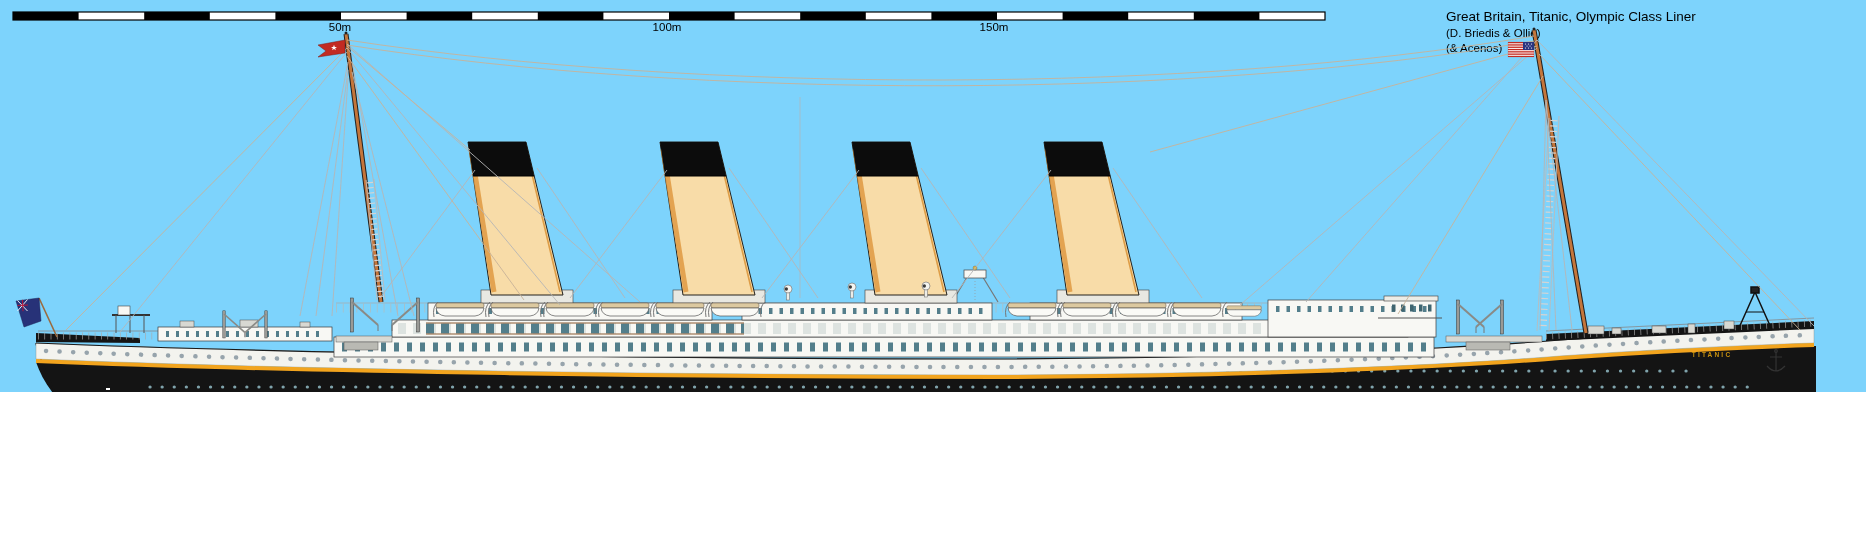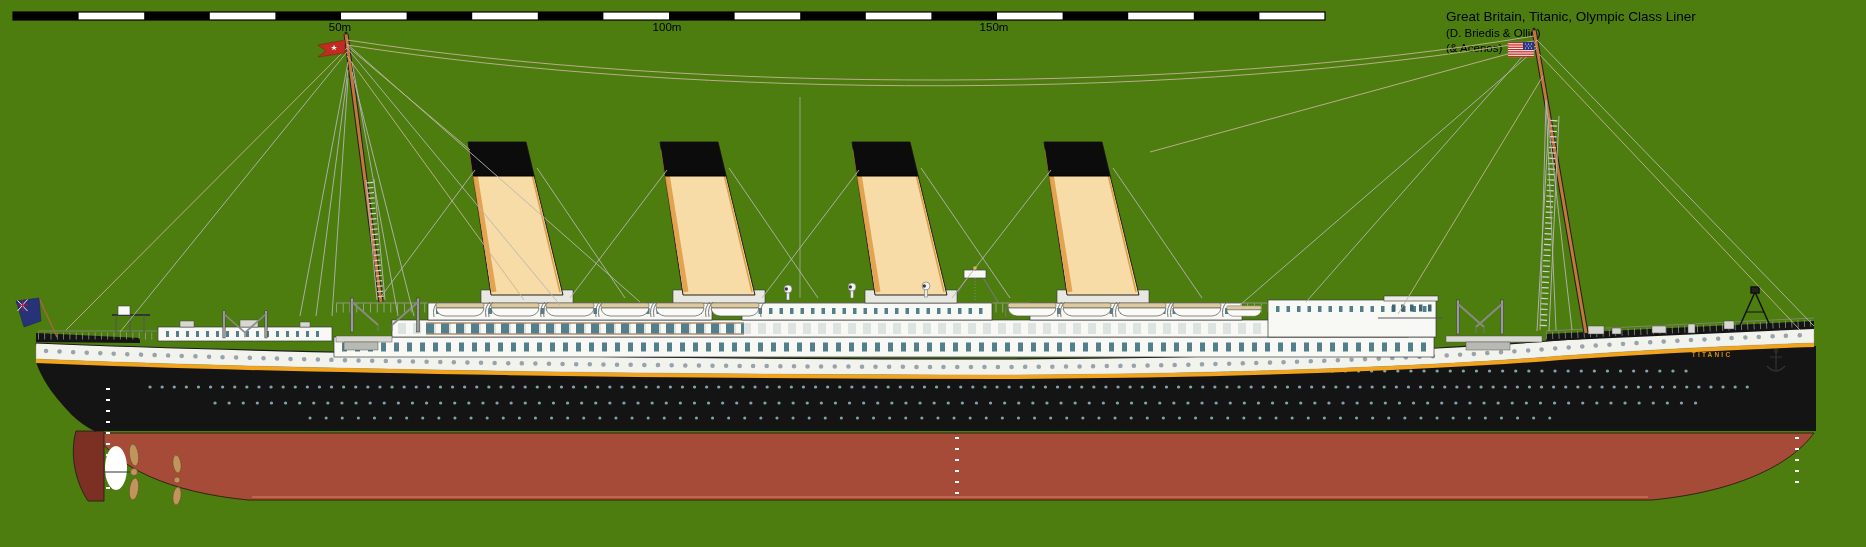--- a/index.html
+++ b/index.html
@@ -1,16 +1,16 @@
 <!DOCTYPE html>
 <html style="--hull_black: #141414; --underwater_red: #A54B37; --underwater_red_light: #C26A50; --rudder_red: #7C3023; --boot_gold: #F2A41E; --band_white: #F3F3EE; --super_white: #F8F8F4; --outline_dark: #3A3A3A; --window_teal: #537E8B; --window_frame_brown: #8A5A33; --funnel_buff: #F8DCA8; --funnel_shade: #E09A42; --funnel_cap_black: #0C0C0C; --mast_orange: #C4763B; --rigging_tan: #C7B299; --rigging_gray: #B5B5B5; --lifeboat_canvas: #DCC9A0; --propeller_bronze: #C0945C; --flag_red: #C22B22; --ensign_blue: #273278; --name_gold: #C9920F; --porthole_gray: #97A4AC; --porthole_teal: #7FA3AC;"><head>
 <meta charset="utf-8">
 <style>
   html,body{margin:0;padding:0;background:#fff;}
-  .canvas{position:relative;width:1866px;height:547px;background:#4d7c0f;overflow:hidden;
+  .canvas{position:relative;width:1866px;height:392px;background:#7dd3fc;overflow:hidden;
           font-family:"Liberation Sans",sans-serif;}
   svg{position:absolute;inset:0;}
   text{font-family:"Liberation Sans",sans-serif;fill:#000;}
   .t-title{font-size:13.5px;}
   .t-credit{font-size:11.5px;}
   .t-scale{font-size:11.5px;}
   .t-name{font-size:6.5px;font-weight:bold;letter-spacing:2.2px;}
 </style>
 </head>
 <body>

